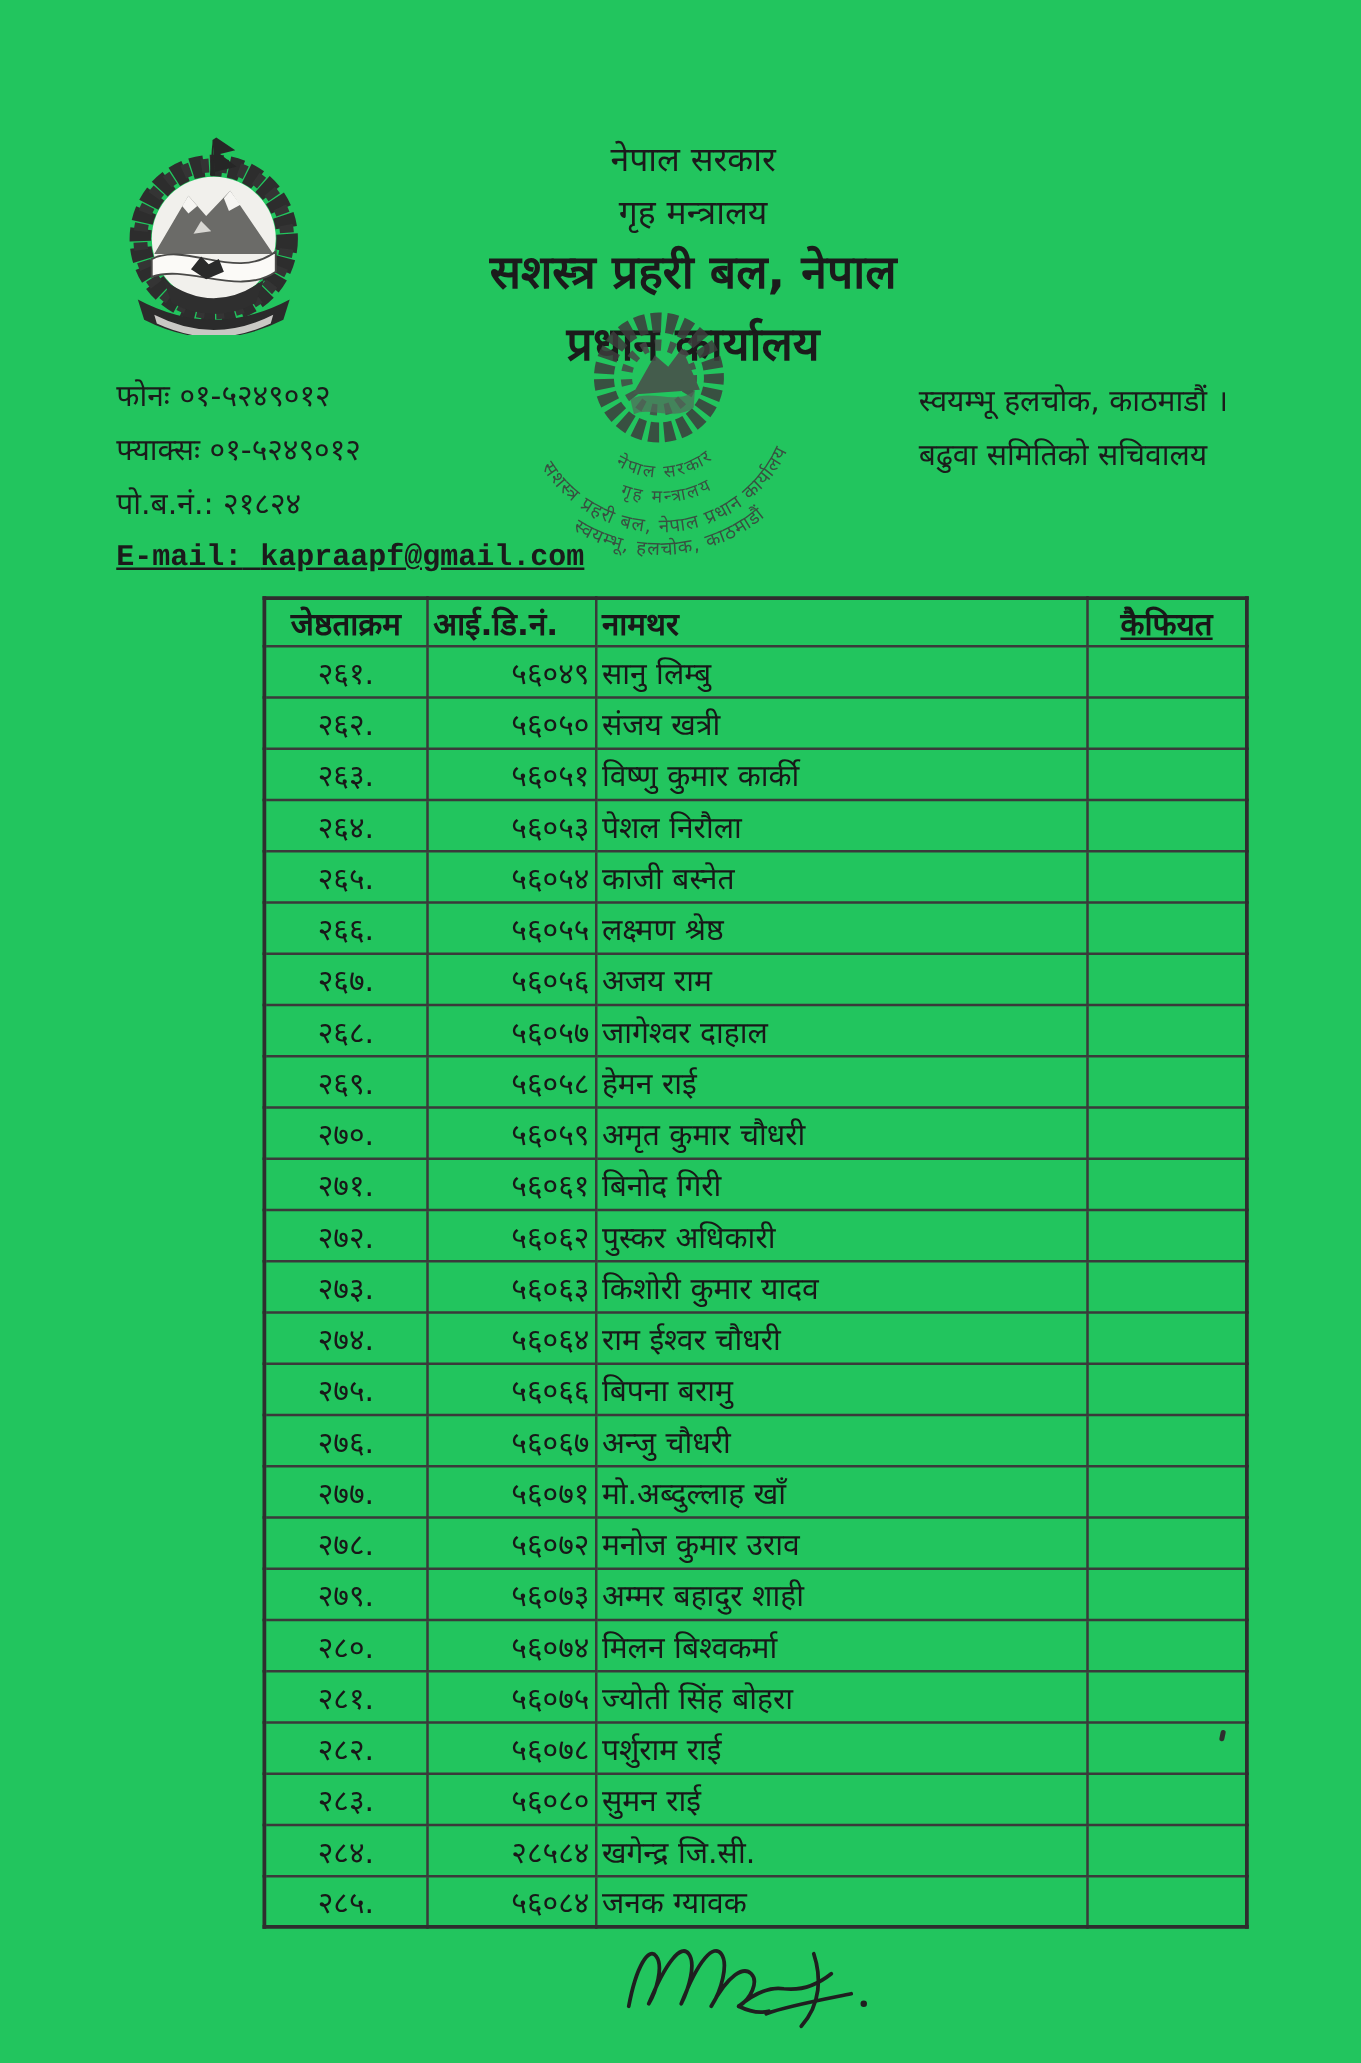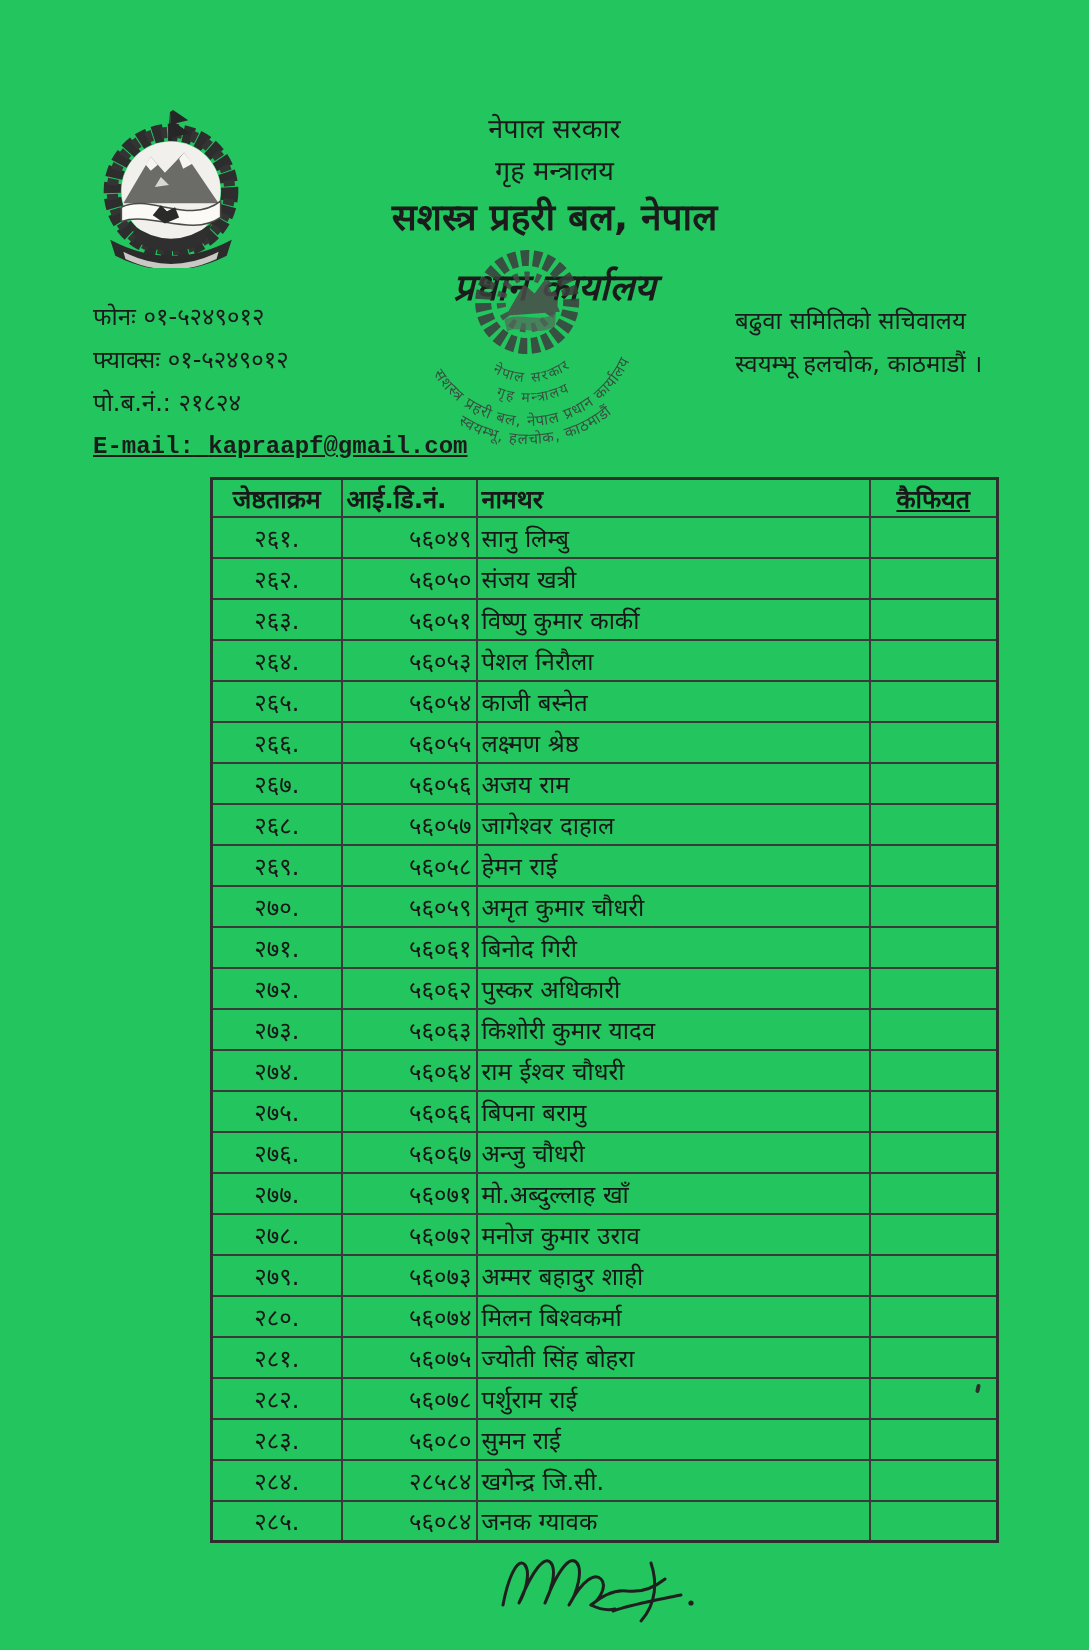--- a/index.html
+++ b/index.html
@@ -12,21 +12,21 @@
     color:#1b1b1b;
     overflow:hidden;
     padding-left:35px;
   }
   
   .emblem{position:absolute;left:90px;top:106px;width:162px;height:162px;}
   .titles{position:absolute;left:20px;top:112px;width:1069px;text-align:center;}
   .title-sm{font-size:27px;line-height:34px;}
   .title-sm + .title-sm{margin-top:8px;}
   .title-lg{font-size:37px;line-height:44px;font-weight:bold;margin-top:8px;}
-  .title-lg.last{margin-top:26px;font-style:italic;}
+  .title-lg.last{margin-top:14px;}
   .contact{position:absolute;left:93px;top:296px;font-size:24px;line-height:43px;white-space:nowrap;}
   .contact .email-line{font-family:Liberation Mono, monospace;font-weight:bold;font-size:24px;text-decoration:underline;}
   .right-info{position:absolute;left:735px;top:300px;width:300px;font-size:24px;line-height:43px;white-space:nowrap;}
   
   .stamp{position:absolute;left:378px;top:222px;width:310px;height:260px;opacity:.85;}
   .stamp text{font-family:"DejaVu Sans","Liberation Sans",sans-serif;}
   
   table.roster{
     position:absolute;left:210px;top:477px;
     width:786px;border-collapse:collapse;table-layout:fixed;
@@ -87,22 +87,22 @@
   </div>
 
   <div class="contact">
     <div>फोनः ०१-५२४९०१२</div>
     <div>फ्याक्सः ०१-५२४९०१२</div>
     <div>पो.ब.नं.: २१८२४</div>
     <div class="email-line"><span>E-mail:</span> <span>kapraapf@gmail.com</span></div>
   </div>
 
   <div class="right-info">
+    <div>स्वयम्भू हलचोक, काठमाडौं ।</div>
     <div>बढुवा समितिको सचिवालय</div>
-    <div>स्वयम्भू हलचोक, काठमाडौं ।</div>
   </div>
 
   <svg class="stamp" viewBox="0 0 310 260" aria-hidden="true">
     <defs>
       <path id="arc1" d="M 82 92 A 68 68 0 0 0 218 92"></path>
       <path id="arc2" d="M 62 92 A 88 88 0 0 0 238 92"></path>
       <path id="arc3" d="M 38 92 A 112 112 0 0 0 262 92"></path>
       <path id="arc4" d="M 20 92 A 130 130 0 0 0 280 92"></path>
     </defs>
     <g transform="rotate(-4 150 92)" fill="#3c3c3c">

